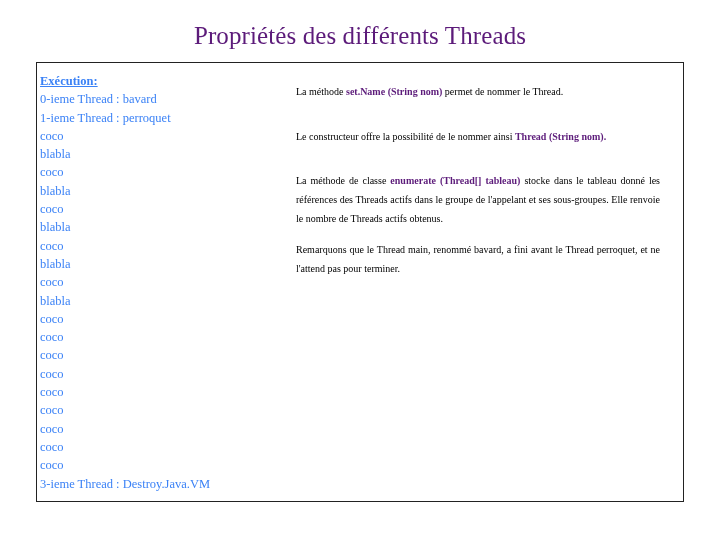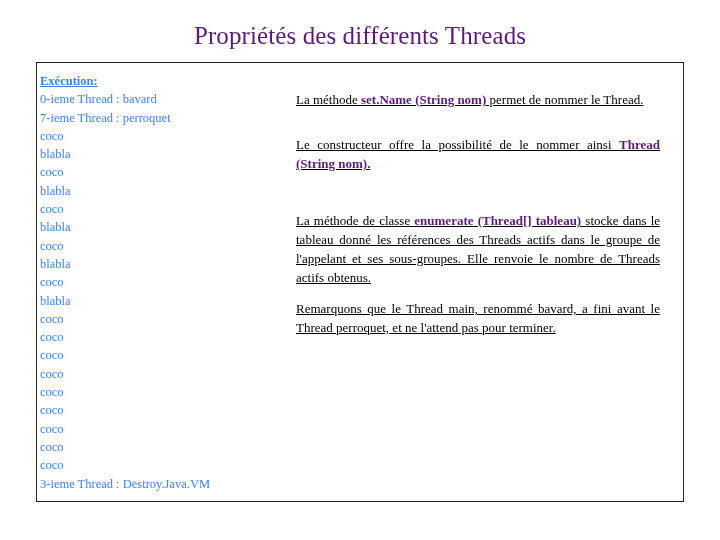--- a/index.html
+++ b/index.html
@@ -53,34 +53,33 @@
   .left-col .head {
     font-weight: bold;
     text-decoration: underline;
   }
   .left-col .line {
     white-space: pre;
   }
   .right-col {
     position: absolute;
     left: 296px;
-    top: 90px;
+    top: 82px;
     width: 364px;
     font-family: "Liberation Serif", serif;
-    font-size: 13px;
+    font-size: 10px;
     color: #000000;
-    text-decoration: underline;
   }
   .para {
     text-align: justify;
     line-height: 19px;
     margin-bottom: 17px;
   }
   .para.p1 { margin-bottom: 26px; }
-  .para.p2 { margin-bottom: 38px; }
+  .para.p2 { margin-bottom: 25px; }
   .para.p3 { margin-bottom: 25px; }
   .para.p4 { margin-bottom: 12px; }
   .para.last { margin-bottom: 0; }
   .kw {
     color: #5c1b7a;
     font-weight: bold;
   }
 </style>
 </head>
 <body>
@@ -88,21 +87,21 @@
 <div class="slide">
 
   <div class="title">Propriétés des différents Threads</div>
 
   <div class="content-box"></div>
 
   <div class="left-col">
     <div class="head">Exécution:</div>
     <div id="exec-lines">
         <div class="line">0-ieme Thread : bavard</div>
-        <div class="line">7-ieme Thread : perroquet</div>
+        <div class="line">1-ieme Thread : perroquet</div>
         <div class="line">coco</div>
         <div class="line">blabla</div>
         <div class="line">coco</div>
         <div class="line">blabla</div>
         <div class="line">coco</div>
         <div class="line">blabla</div>
         <div class="line">coco</div>
         <div class="line">blabla</div>
         <div class="line">coco</div>
         <div class="line">blabla</div>

